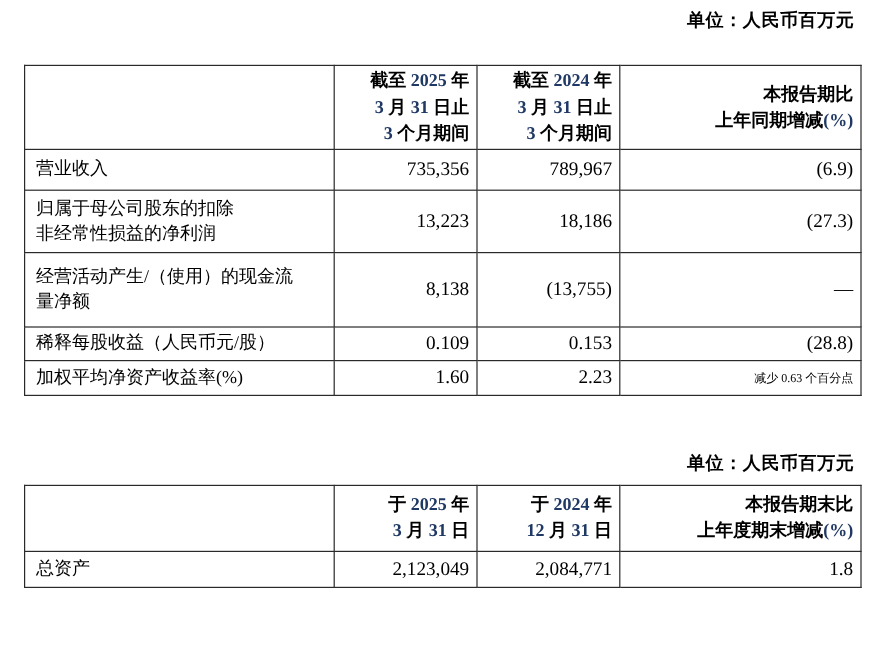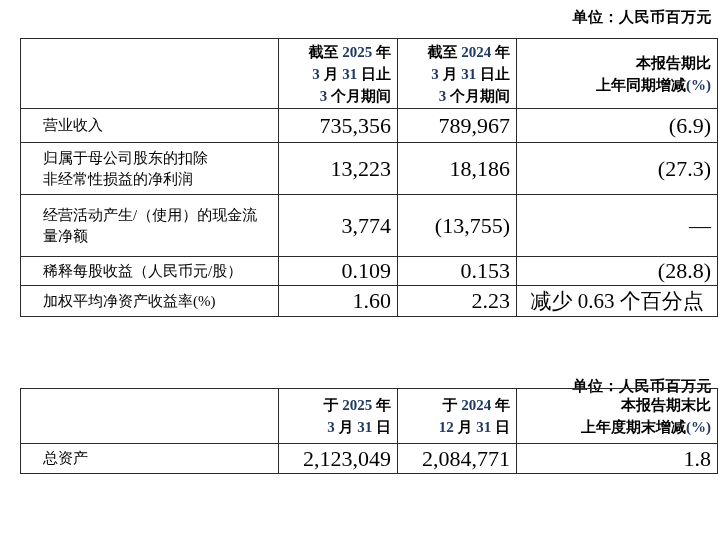--- a/index.html
+++ b/index.html
@@ -14,40 +14,40 @@
     font-family:"Liberation Serif","DejaVu Serif",serif;color:var(--text);
     overflow:hidden;
   }
   .unit-label{
     position:absolute;right:15px;font-size:15px;font-weight:bold;
     letter-spacing:0.5px;white-space:nowrap;
   }
   #unit1{top:8px;}
   #unit2{top:377px;}
   table{
-    border-collapse:collapse;table-layout:fixed;position:absolute;left:20px;width:697px;
+    border-collapse:collapse;table-layout:fixed;position:absolute;left:20px;width:697px;margin-top:16px;
   }
   #table1{top:38px;}
   #table2{top:388px;}
   col.c1{width:258px;} col.c2{width:119px;} col.c3{width:119px;} col.c4{width:201px;}
   th,td{
     border:1px solid var(--border);
     padding:1px 6px;vertical-align:middle;overflow:hidden;
   }
   th{
     font-weight:bold;text-align:right;font-size:15px;line-height:22px;
     white-space:nowrap;
   }
   td.label{
-    text-align:left;font-size:15px;line-height:21px;padding-left:22px;white-space:nowrap;
+    text-align:left;font-size:15px;line-height:21px;padding-left:9px;white-space:nowrap;
   }
   td.val,td.change{
-    text-align:right;font-size:22px;white-space:nowrap;
+    text-align:right;font-size:16px;white-space:nowrap;
   }
-  td.change.center{text-align:center;font-size:21px;}
+  td.change.center{text-align:right;font-size:10px;}
   .num-blue{color:var(--digit-blue);}
   tr.gray-top td{border-top:2px solid var(--sep-gray);}
   #table1 thead tr{height:70px;}
   #table2 thead tr{height:55px;}
 </style>
 </head>
 <body>
 
 <div class="unit-label" id="unit1">单位：人民币百万元</div>
 
@@ -93,21 +93,21 @@
         </td>
         <td class="val">13,223</td>
         <td class="val">18,186</td>
         <td class="change">(27.3)</td>
       </tr>
       <tr style="height: 62px;">
         <td class="label">
           <div>经营活动产生/（使用）的现金流</div>
           <div>量净额</div>
         </td>
-        <td class="val">3,774</td>
+        <td class="val">8,138</td>
         <td class="val">(13,755)</td>
         <td class="change">—</td>
       </tr>
       <tr style="height: 28px;">
         <td class="label">
           <div>稀释每股收益（人民币元/股）</div>
         </td>
         <td class="val">0.109</td>
         <td class="val">0.153</td>
         <td class="change">(28.8)</td>

